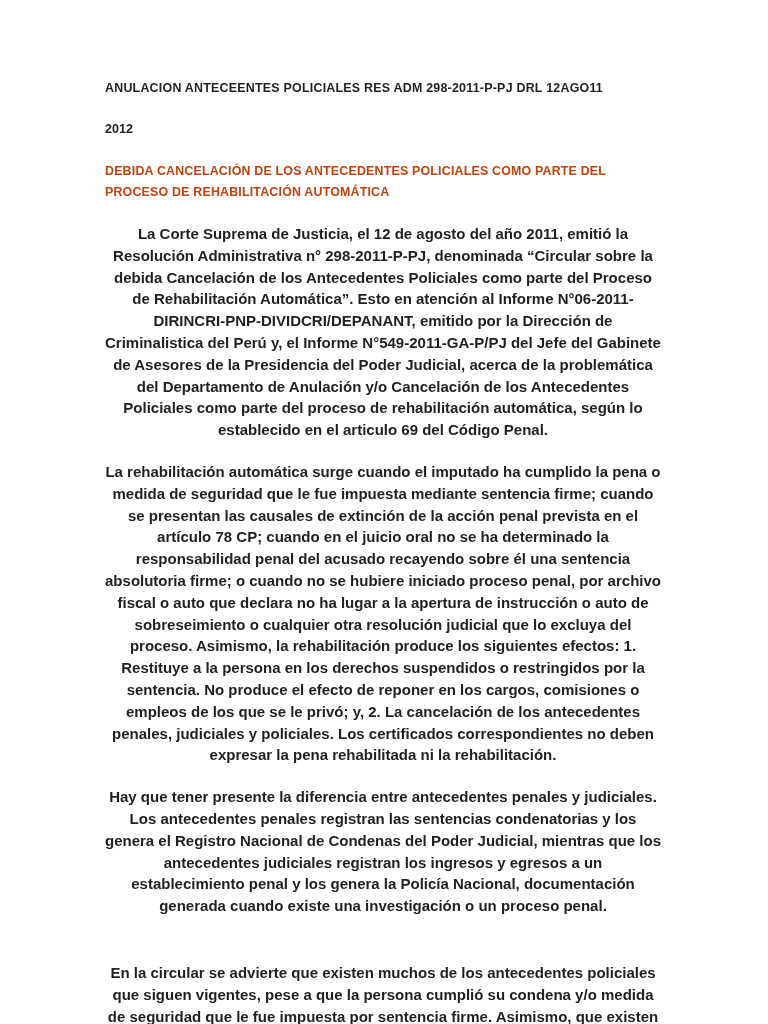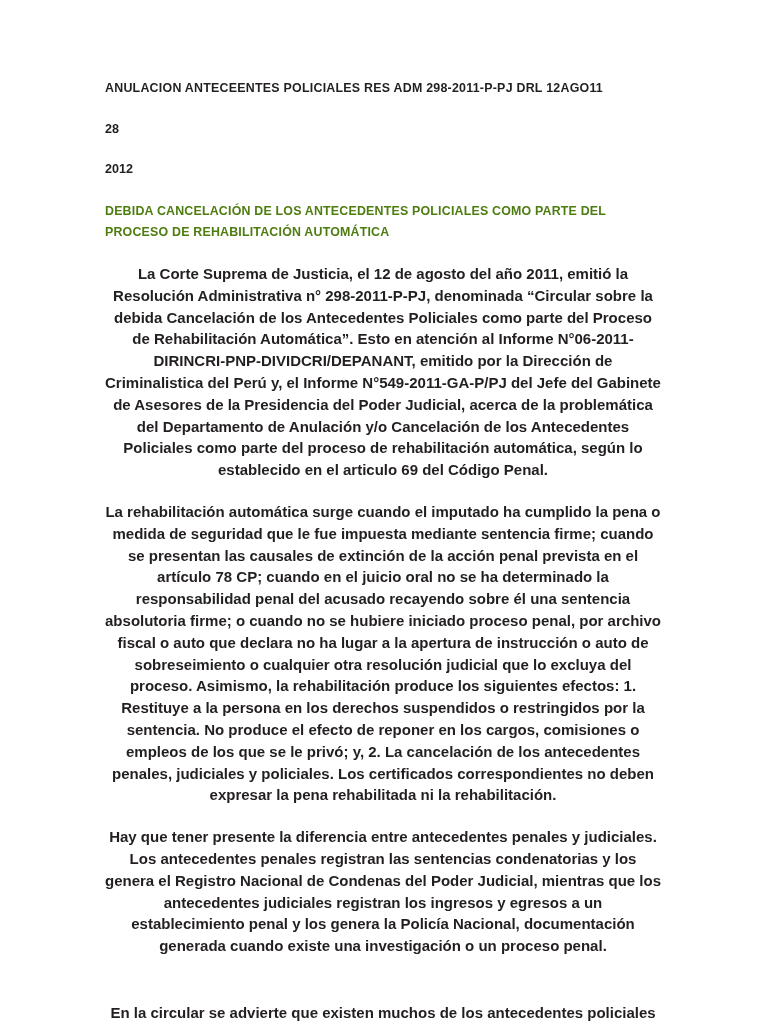--- a/index.html
+++ b/index.html
@@ -37,21 +37,21 @@
   .meta-line {
     font-size: 12.6px;
     font-weight: 700;
     color: #231f20;
     line-height: 17px;
     margin: 0 0 23px 0;
   }
   .section-heading {
     font-size: 12.4px;
     font-weight: 700;
-    color: #4d7c0f;
+    color: #c2410c;
     letter-spacing: 0.2px;
     line-height: 21px;
     margin: 0 0 20px 0;
   }
   p.body-par {
     font-size: 15px;
     font-weight: 700;
     color: #231f20;
     line-height: 21.8px;
     margin: 0 0 20px 0;
@@ -65,21 +65,20 @@
   }
 </style>
 </head>
 <body>
 
 <div class="page">
   <div class="content">
 
     <div class="doc-title">ANULACION ANTECEENTES POLICIALES RES ADM 298-2011-P-PJ DRL 12AGO11</div>
 
-    <div class="meta-line">28</div>
 
 
     <div class="meta-line">2012</div>
 
     <div class="section-heading">DEBIDA CANCELACIÓN DE LOS ANTECEDENTES POLICIALES COMO PARTE DEL PROCESO DE REHABILITACIÓN AUTOMÁTICA</div>
 
     <p class="body-par">La Corte Suprema de Justicia, el 12 de agosto del año 2011, emitió la Resolución Administrativa n° 298-2011-P-PJ, denominada “Circular sobre la debida Cancelación de los Antecedentes Policiales como parte del Proceso de Rehabilitación Automática”. Esto en atención al Informe N°06-2011-DIRINCRI-PNP-DIVIDCRI/DEPANANT, emitido por la Dirección de Criminalistica del Perú y, el Informe N°549-2011-GA-P/PJ del Jefe del Gabinete de Asesores de la Presidencia del Poder Judicial, acerca de la problemática del Departamento de Anulación y/o Cancelación de los Antecedentes Policiales como parte del proceso de rehabilitación automática, según lo establecido en el articulo 69 del Código Penal.</p>
 
     <p class="body-par">La rehabilitación automática surge cuando el imputado ha cumplido la pena o medida de seguridad que le fue impuesta mediante sentencia firme; cuando se presentan las causales de extinción de la acción penal prevista en el artículo 78 CP; cuando en el juicio oral no se ha determinado la responsabilidad penal del acusado recayendo sobre él una sentencia absolutoria firme; o cuando no se hubiere iniciado proceso penal, por archivo fiscal o auto que declara no ha lugar a la apertura de instrucción o auto de sobreseimiento o cualquier otra resolución judicial que lo excluya del proceso. Asimismo, la rehabilitación produce los siguientes efectos: 1. Restituye a la persona en los derechos suspendidos o restringidos por la sentencia. No produce el efecto de reponer en los cargos, comisiones o empleos de los que se le privó; y, 2. La cancelación de los antecedentes penales, judiciales y policiales. Los certificados correspondientes no deben expresar la pena rehabilitada ni la rehabilitación.</p>
 

